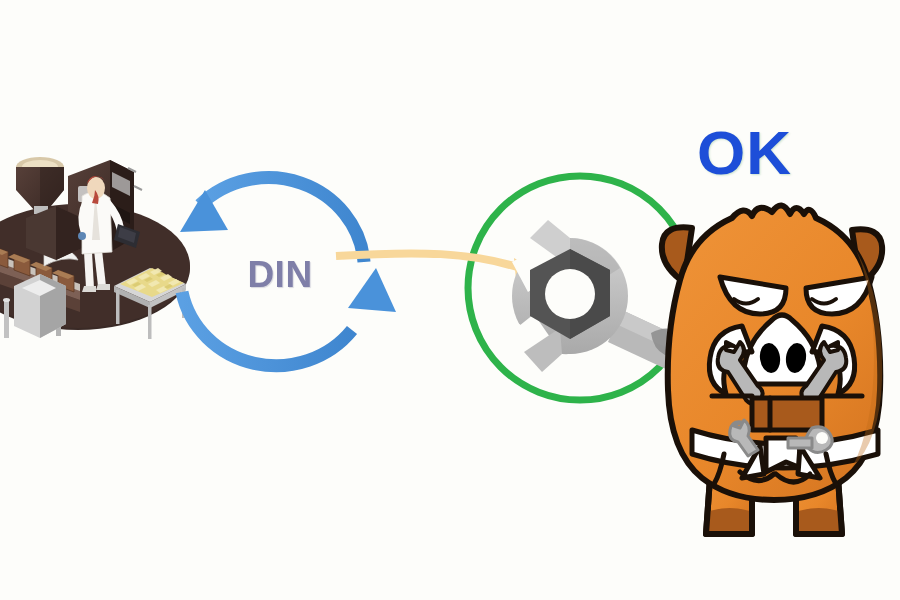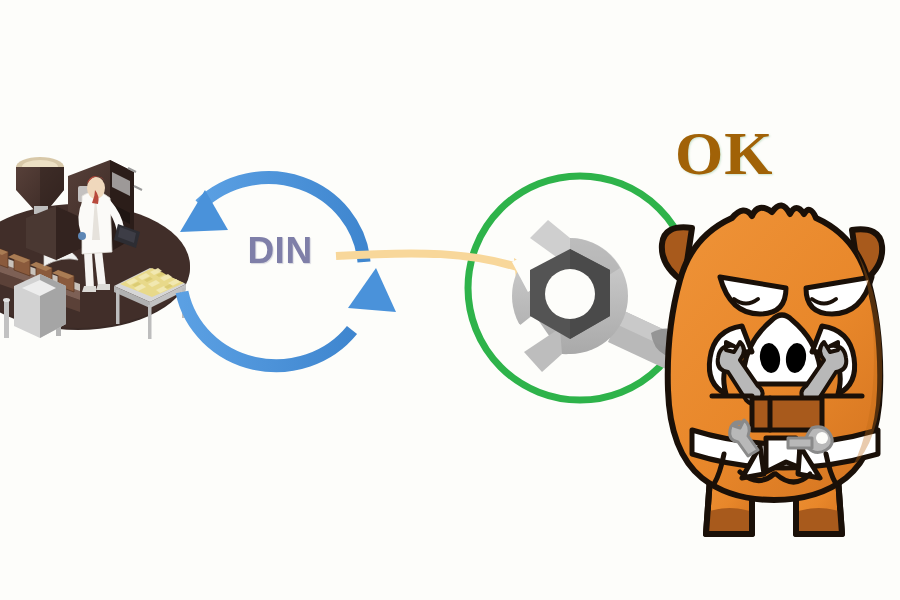--- a/index.html
+++ b/index.html
@@ -31,28 +31,28 @@
     color: #7f7fa8;
     font-family: "Liberation Sans", sans-serif;
     font-weight: 700;
     font-size: 37px;
     letter-spacing: 0.5px;
     line-height: 1;
     text-shadow: 1px 1px 1px rgba(120,120,150,0.28);
     user-select: none;
   }
   #std-jis { top: 194px; }
-  #std-din { top: 232px; }
+  #std-din { top: 256px; }
   #std-iso { top: 290px; }
   #ok-label {
     position: absolute;
-    left: 675px;
+    left: 697px;
     top: 122px;
-    color: #a16207;
-    font-family: Liberation Serif, serif;
+    color: #1d4ed8;
+    font-family: Liberation Sans, sans-serif;
     font-weight: 700;
     font-size: 62px;
     letter-spacing: 1px;
     line-height: 1;
     text-shadow: 1px 1px 2px rgba(60,150,80,0.25);
     user-select: none;
   }
 </style>
 </head>
 <body>

